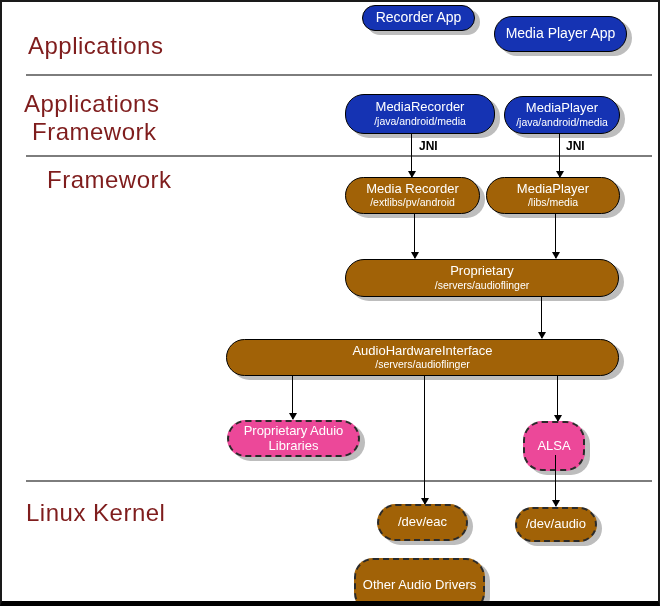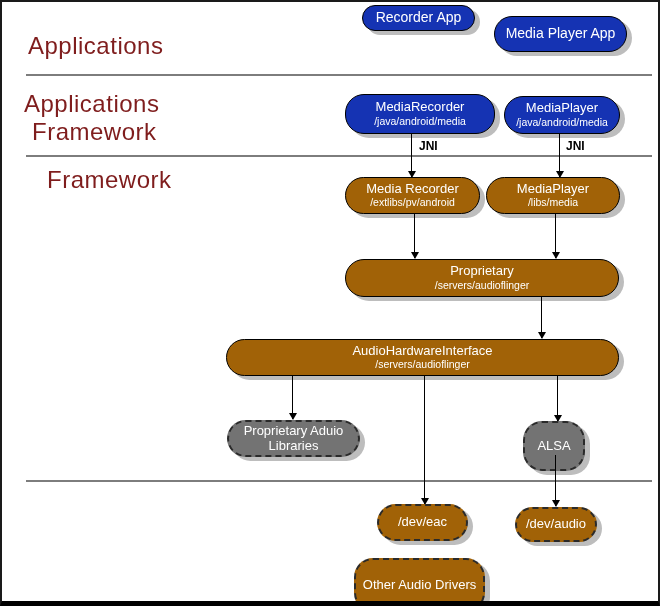--- a/index.html
+++ b/index.html
@@ -12,21 +12,21 @@
   .divider{position:absolute;left:24px;width:626px;height:2px;background:#7d7d7d;}
   .node{
     position:absolute;display:flex;flex-direction:column;align-items:center;justify-content:center;
     color:#fff;text-align:center;border-radius:19px;box-shadow:5px 4px 0 #bdbdbd;box-sizing:border-box;
   }
   .node .t{font-size:13px;line-height:1.12;}
   .node .t.lg{font-size:14px;}
   .node .s{font-size:10.5px;line-height:1.25;}
   .blue{background:#1533b3;border:1px solid #000;}
   .green{background:#a16207;border:1px solid #000;}
-  .green-dashed{background:#737373;border:2px dashed #2a2a2a;}
+  .green-dashed{background:#ec4899;border:2px dashed #2a2a2a;}
   .red-dashed{background:#a16207;border:2px dashed #2a2a2a;}
   .arrow{position:absolute;width:1px;background:#000;}
   .arrow .head{
     position:absolute;bottom:-1px;left:-3.5px;width:0;height:0;
     border-left:4px solid transparent;border-right:4px solid transparent;border-top:7px solid #000;
   }
   .jni{position:absolute;color:#000;font-size:12px;font-weight:bold;}
 </style>
 </head>
 <body>
@@ -34,20 +34,21 @@
 <div class="canvas">
 
   <div class="sec-label" style="left:26px;top:30px">Applications</div>
   <div class="sec-label" style="left:22px;top:88px">
     <div>Applications</div>
     <div style="padding-left:8px">Framework</div>
   </div>
   <div class="sec-label" style="left:20px;top:164px">
     <div style="padding-left:25px">Framework</div>
   </div>
+  <div class="sec-label" style="left:24px;top:497px">Linux Kernel</div>
 
   <div class="divider" style="top:72px"></div>
   <div class="divider" style="top:153px"></div>
   <div class="divider" style="top:478px"></div>
 
   <div class="node blue" style="left:360px;top:3px;width:113px;height:26px">
     <div class="t lg">Recorder App</div>
   </div>
   <div class="node blue" style="left:492px;top:14px;width:133px;height:36px">
     <div class="t lg">Media Player App</div>

